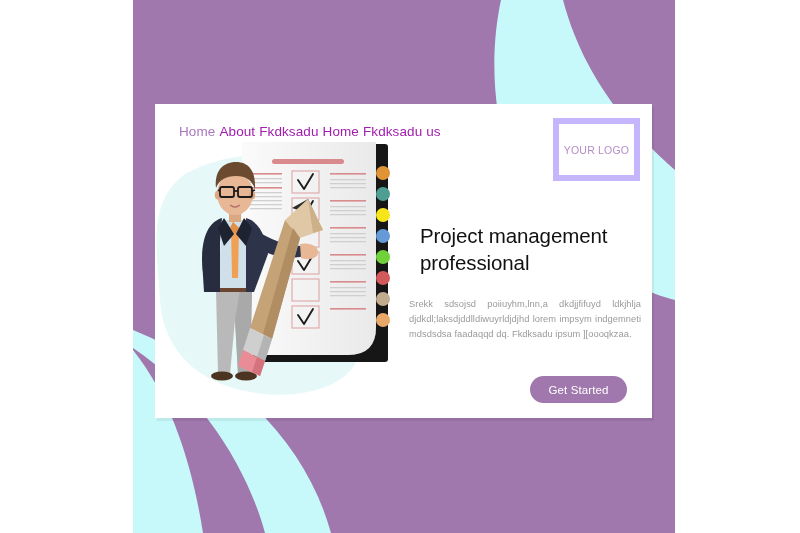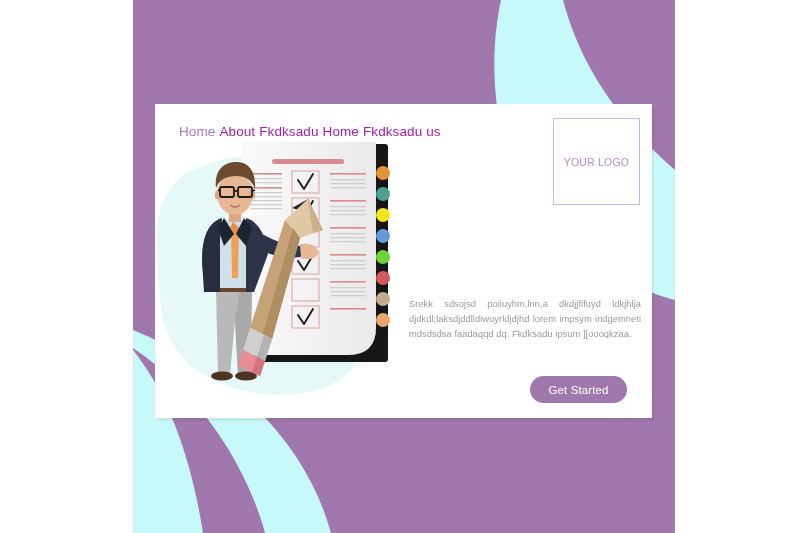--- a/index.html
+++ b/index.html
@@ -31,22 +31,22 @@
   
   .nav { position:absolute; left:24px; top:20px; display:flex; align-items:center; gap:4px; }
   .nav-link {
     font-size:13.5px; color:#a21caf; letter-spacing:.1px;
     white-space:nowrap; cursor:pointer; font-weight:400;
   }
   .nav-link.active { color:#a978bd; }
 
   
   .logo-box {
-    position:absolute; left:398px; top:14px; width:87px; height:87px;
-    border:1px solid #c4b5fd; display:flex; align-items:center; justify-content:center;
+    position:absolute; left:398px; top:14px; width:87px; height:63px;
+    border:6px solid #c4b5fd; display:flex; align-items:center; justify-content:center;
   }
   .logo-text { font-size:10.5px; color:#b48dc6; letter-spacing:.2px; white-space:nowrap; }
 
   
   .headline {
     position:absolute; left:265px; top:118px; width:215px;
     font-size:20.5px; line-height:1.32; color:#111; font-weight:400;
     letter-spacing:-.1px;
   }
   .body-copy {
@@ -237,18 +237,19 @@
         <path d="M113,86 L120,96 L92,197 L83,192 Z" fill="#b08d63"></path>
 
         <path d="M92,197 L70,186 L63,208 L85,219 Z" fill="#cfcfcf"></path>
         <path d="M92,197 L85,219 L77,215 L84,193 Z" fill="#b4b4b4"></path>
 
         <path d="M85,219 L63,208 L58,224 L80,234 Z" fill="#e98c95"></path>
         <path d="M85,219 L80,234 L72,230 L77,215 Z" fill="#d4737d"></path>
       </g>
     </svg>
 
+    <h1 class="headline">Project management professional</h1>
 
     <p class="body-copy">Srekk  sdsojsd poiiuyhm,lnn,a dkdjjfifuyd ldkjhlja djdkdl;laksdjddlldiwuyrldjdjhd lorem impsym indgemneti  mdsdsdsa  faadaqqd  dq. Fkdksadu ipsum ][oooqkzaa.</p>
 
     <button class="cta">Get Started</button>
   </div>
 </div>
 
 </body></html>

